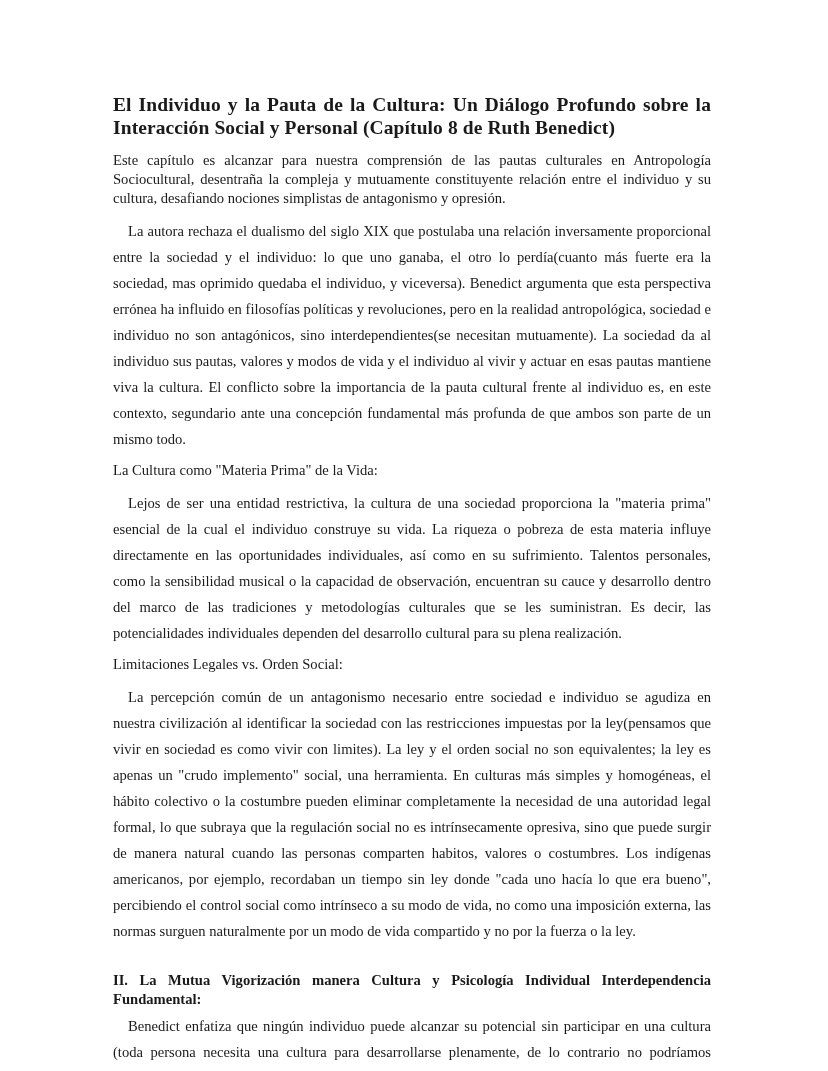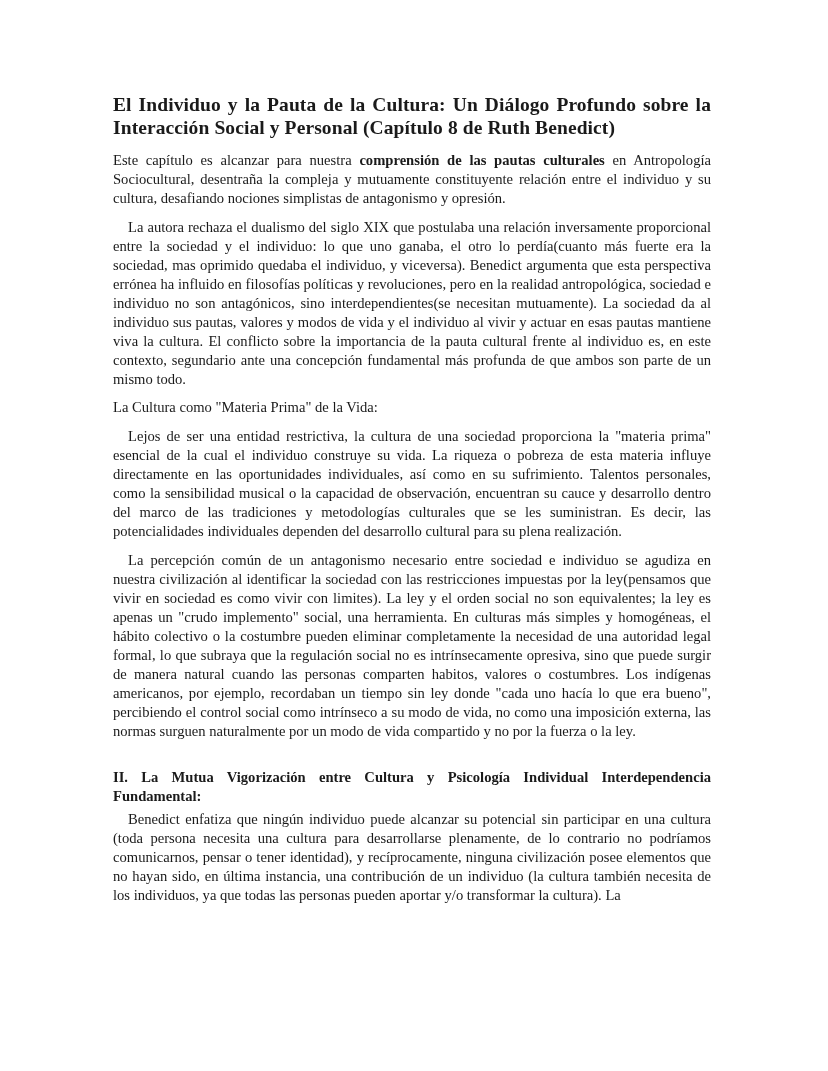--- a/index.html
+++ b/index.html
@@ -42,43 +42,44 @@
   }
   .sec1-title { margin-top: 37px; }
   .sec2-title { margin-top: 27px; }
   .subhead {
     font-size: 14.6px;
     line-height: 19px;
     margin: 9px 0 0 0;
   }
   .para {
     font-size: 14.6px;
-    line-height: 19px;
+    line-height: 26px;
     margin: 10px 0 0 0;
     text-indent: 15px;
     text-align: justify;
   }
   .sec2-title + .para { margin-top: 4px; }
-  b { font-weight: bold; }
+  b { font-weight: normal; }
 </style>
 </head>
 <body>
 
 <div class="page">
   <h1>El Individuo y la Pauta de la Cultura: Un Diálogo Profundo sobre la Interacción Social y Personal (Capítulo 8 de Ruth Benedict)</h1>
 
   <p class="intro"><span>Este capítulo es alcanzar para nuestra </span><b>comprensión de las pautas culturales</b><span> en Antropología Sociocultural, desentraña la compleja y mutuamente constituyente relación entre el individuo y su cultura, desafiando nociones simplistas de antagonismo y opresión.</span></p>
 
   <section>
 
     <p class="para">La autora rechaza el dualismo del siglo XIX que postulaba una relación inversamente proporcional entre la sociedad y el individuo: lo que uno ganaba, el otro lo perdía(cuanto más fuerte era la sociedad, mas oprimido quedaba el individuo, y viceversa). Benedict argumenta que esta perspectiva errónea ha influido en filosofías políticas y revoluciones, pero en la realidad antropológica, sociedad e individuo no son antagónicos, sino interdependientes(se necesitan mutuamente). La sociedad da al individuo sus pautas, valores y modos de vida y el individuo al vivir y actuar en esas pautas mantiene viva la cultura. El conflicto sobre la importancia de la pauta cultural frente al individuo es, en este contexto, segundario ante una concepción fundamental más profunda de que ambos son parte de un mismo todo.</p>
 
     <p class="subhead">La Cultura como "Materia Prima" de la Vida:</p>
     <p class="para">Lejos de ser una entidad restrictiva, la cultura de una sociedad proporciona la "materia prima" esencial de la cual el individuo construye su vida. La riqueza o pobreza de esta materia influye directamente en las oportunidades individuales, así como en su sufrimiento. Talentos personales, como la sensibilidad musical o la capacidad de observación, encuentran su cauce y desarrollo dentro del marco de las tradiciones y metodologías culturales que se les suministran. Es decir, las potencialidades individuales dependen del desarrollo cultural para su plena realización.</p>
 
+    <p class="subhead">Limitaciones Legales vs. Orden Social:</p>
     <p class="para">La percepción común de un antagonismo necesario entre sociedad e individuo se agudiza en nuestra civilización al identificar la sociedad con las restricciones impuestas por la ley(pensamos que vivir en sociedad es como vivir con limites). La ley y el orden social no son equivalentes; la ley es apenas un "crudo implemento" social, una herramienta. En culturas más simples y homogéneas, el hábito colectivo o la costumbre pueden eliminar completamente la necesidad de una autoridad legal formal, lo que subraya que la regulación social no es intrínsecamente opresiva, sino que puede surgir de manera natural cuando las personas comparten habitos, valores o costumbres. Los indígenas americanos, por ejemplo, recordaban un tiempo sin ley donde "cada uno hacía lo que era bueno", percibiendo el control social como intrínseco a su modo de vida, no como una imposición externa, las normas surguen naturalmente por un modo de vida compartido y no por la fuerza o la ley.</p>
   </section>
 
   <section>
-    <h2 class="sec2-title">II. La Mutua Vigorización entre Cultura y Psicología Individual Interdependencia Fundamental:</h2>
+    <h2 class="sec2-title">II. La Mutua Vigorización manera Cultura y Psicología Individual Interdependencia Fundamental:</h2>
     <p class="para">Benedict enfatiza que ningún individuo puede alcanzar su potencial sin participar en una cultura (toda persona necesita una cultura para desarrollarse plenamente, de lo contrario no podríamos comunicarnos, pensar o tener identidad), y recíprocamente, ninguna civilización posee elementos que no hayan sido, en última instancia, una contribución de un individuo (la cultura también necesita de los individuos, ya que todas las personas pueden aportar y/o transformar la cultura). La</p>
   </section>
 </div>
 
 </body></html>

